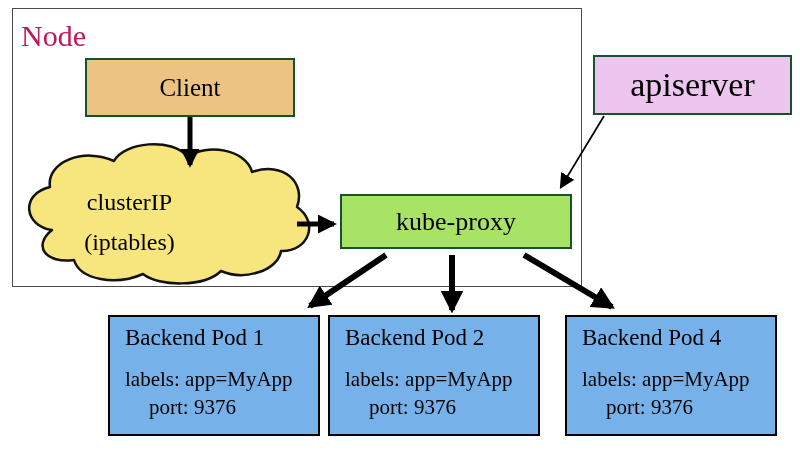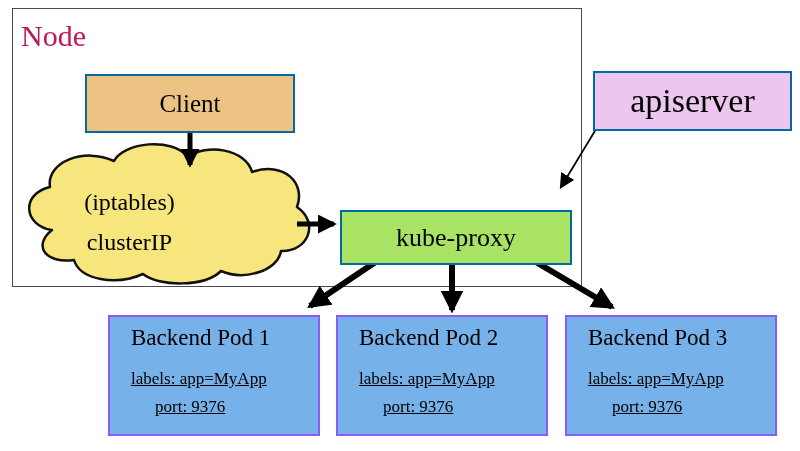--- a/index.html
+++ b/index.html
@@ -15,37 +15,37 @@
     font-size:30px;line-height:30px;margin:12px 0 0 8px;color:#be185d;
   }
   svg.overlay{position:absolute;left:0;top:0;width:800px;height:451px;z-index:2;}
   .cloud-outline{stroke:#111111;stroke-width:2.5;stroke-linejoin:round;}
   .arrow{stroke:#000000;fill:none;}
   .arrow.thick5{stroke-width:5;}
   .arrow.thick6{stroke-width:6;}
   .arrow.thin{stroke-width:1.7;}
   .ah{fill:#000000;}
   .box{
-    position:absolute;z-index:3;box-sizing:border-box;border:2px solid #0369a1;
-    display:flex;align-items:center;justify-content:center;text-align:center;margin-top:16px;
+    position:absolute;z-index:3;box-sizing:border-box;border:2px solid #14532d;
+    display:flex;align-items:center;justify-content:center;text-align:center;
   }
   .client-box{left:85px;top:58px;width:210px;height:59px;font-size:25px;}
   .kube-box{left:340px;top:194px;width:232px;height:55px;font-size:26px;}
   .api-box{left:593px;top:55px;width:199px;height:60px;font-size:34px;}
   .cloud-text{
     position:absolute;left:32px;top:182px;width:195px;z-index:3;
     text-align:center;font-size:24px;line-height:40px;
   }
   .pod{
     position:absolute;top:315px;width:212px;height:121px;z-index:3;
-    box-sizing:border-box;border:2px solid #8b5cf6;padding:6px 9px 0 21px;
+    box-sizing:border-box;border:2px solid #000000;padding:6px 9px 0 15px;
   }
-  .pod1{left:108px;} .pod2{left:336px;} .pod3{left:565px;}
+  .pod1{left:108px;} .pod2{left:328px;} .pod3{left:565px;}
   .pod-title{font-size:23px;line-height:30px;}
-  .pod-line{font-size:17px;line-height:24px;text-decoration:underline;}
+  .pod-line{font-size:21px;line-height:24px;}
   .pod-labels{margin-top:14px;}
   .pod-port{margin-top:4px;margin-left:24px;}
 </style>
 </head>
 <body>
 
 <div class="stage">
 
   <div class="node-rect">
     <div class="node-label">Node</div>
@@ -79,22 +79,22 @@
     <line class="arrow thick6" x1="386" y1="255" x2="310" y2="306" marker-end="url(#ah-thick)"></line>
     <line class="arrow thick6" x1="452" y1="255" x2="452" y2="310" marker-end="url(#ah-thick)"></line>
     <line class="arrow thick6" x1="524" y1="255" x2="612" y2="307" marker-end="url(#ah-thick)"></line>
   </svg>
 
   <div class="box client-box" style="background-color: rgb(236, 195, 130);">
     <span>Client</span>
   </div>
 
   <div class="cloud-text">
+    <div>clusterIP</div>
     <div>(iptables)</div>
-    <div>clusterIP</div>
   </div>
 
   <div class="box kube-box" style="background-color: rgb(168, 227, 102);">
     <span>kube-proxy</span>
   </div>
 
   <div class="box api-box" style="background-color: rgb(237, 198, 240);">
     <span>apiserver</span>
   </div>
 
@@ -104,18 +104,18 @@
     <div class="pod-line pod-port">port: 9376</div>
   </div>
 
   <div class="pod pod2" style="background-color: rgb(119, 177, 233);">
     <div class="pod-title">Backend Pod 2</div>
     <div class="pod-line pod-labels">labels: app=MyApp</div>
     <div class="pod-line pod-port">port: 9376</div>
   </div>
 
   <div class="pod pod3" style="background-color: rgb(119, 177, 233);">
-    <div class="pod-title">Backend Pod 3</div>
+    <div class="pod-title">Backend Pod 4</div>
     <div class="pod-line pod-labels">labels: app=MyApp</div>
     <div class="pod-line pod-port">port: 9376</div>
   </div>
 
 </div>
 
 </body></html>

